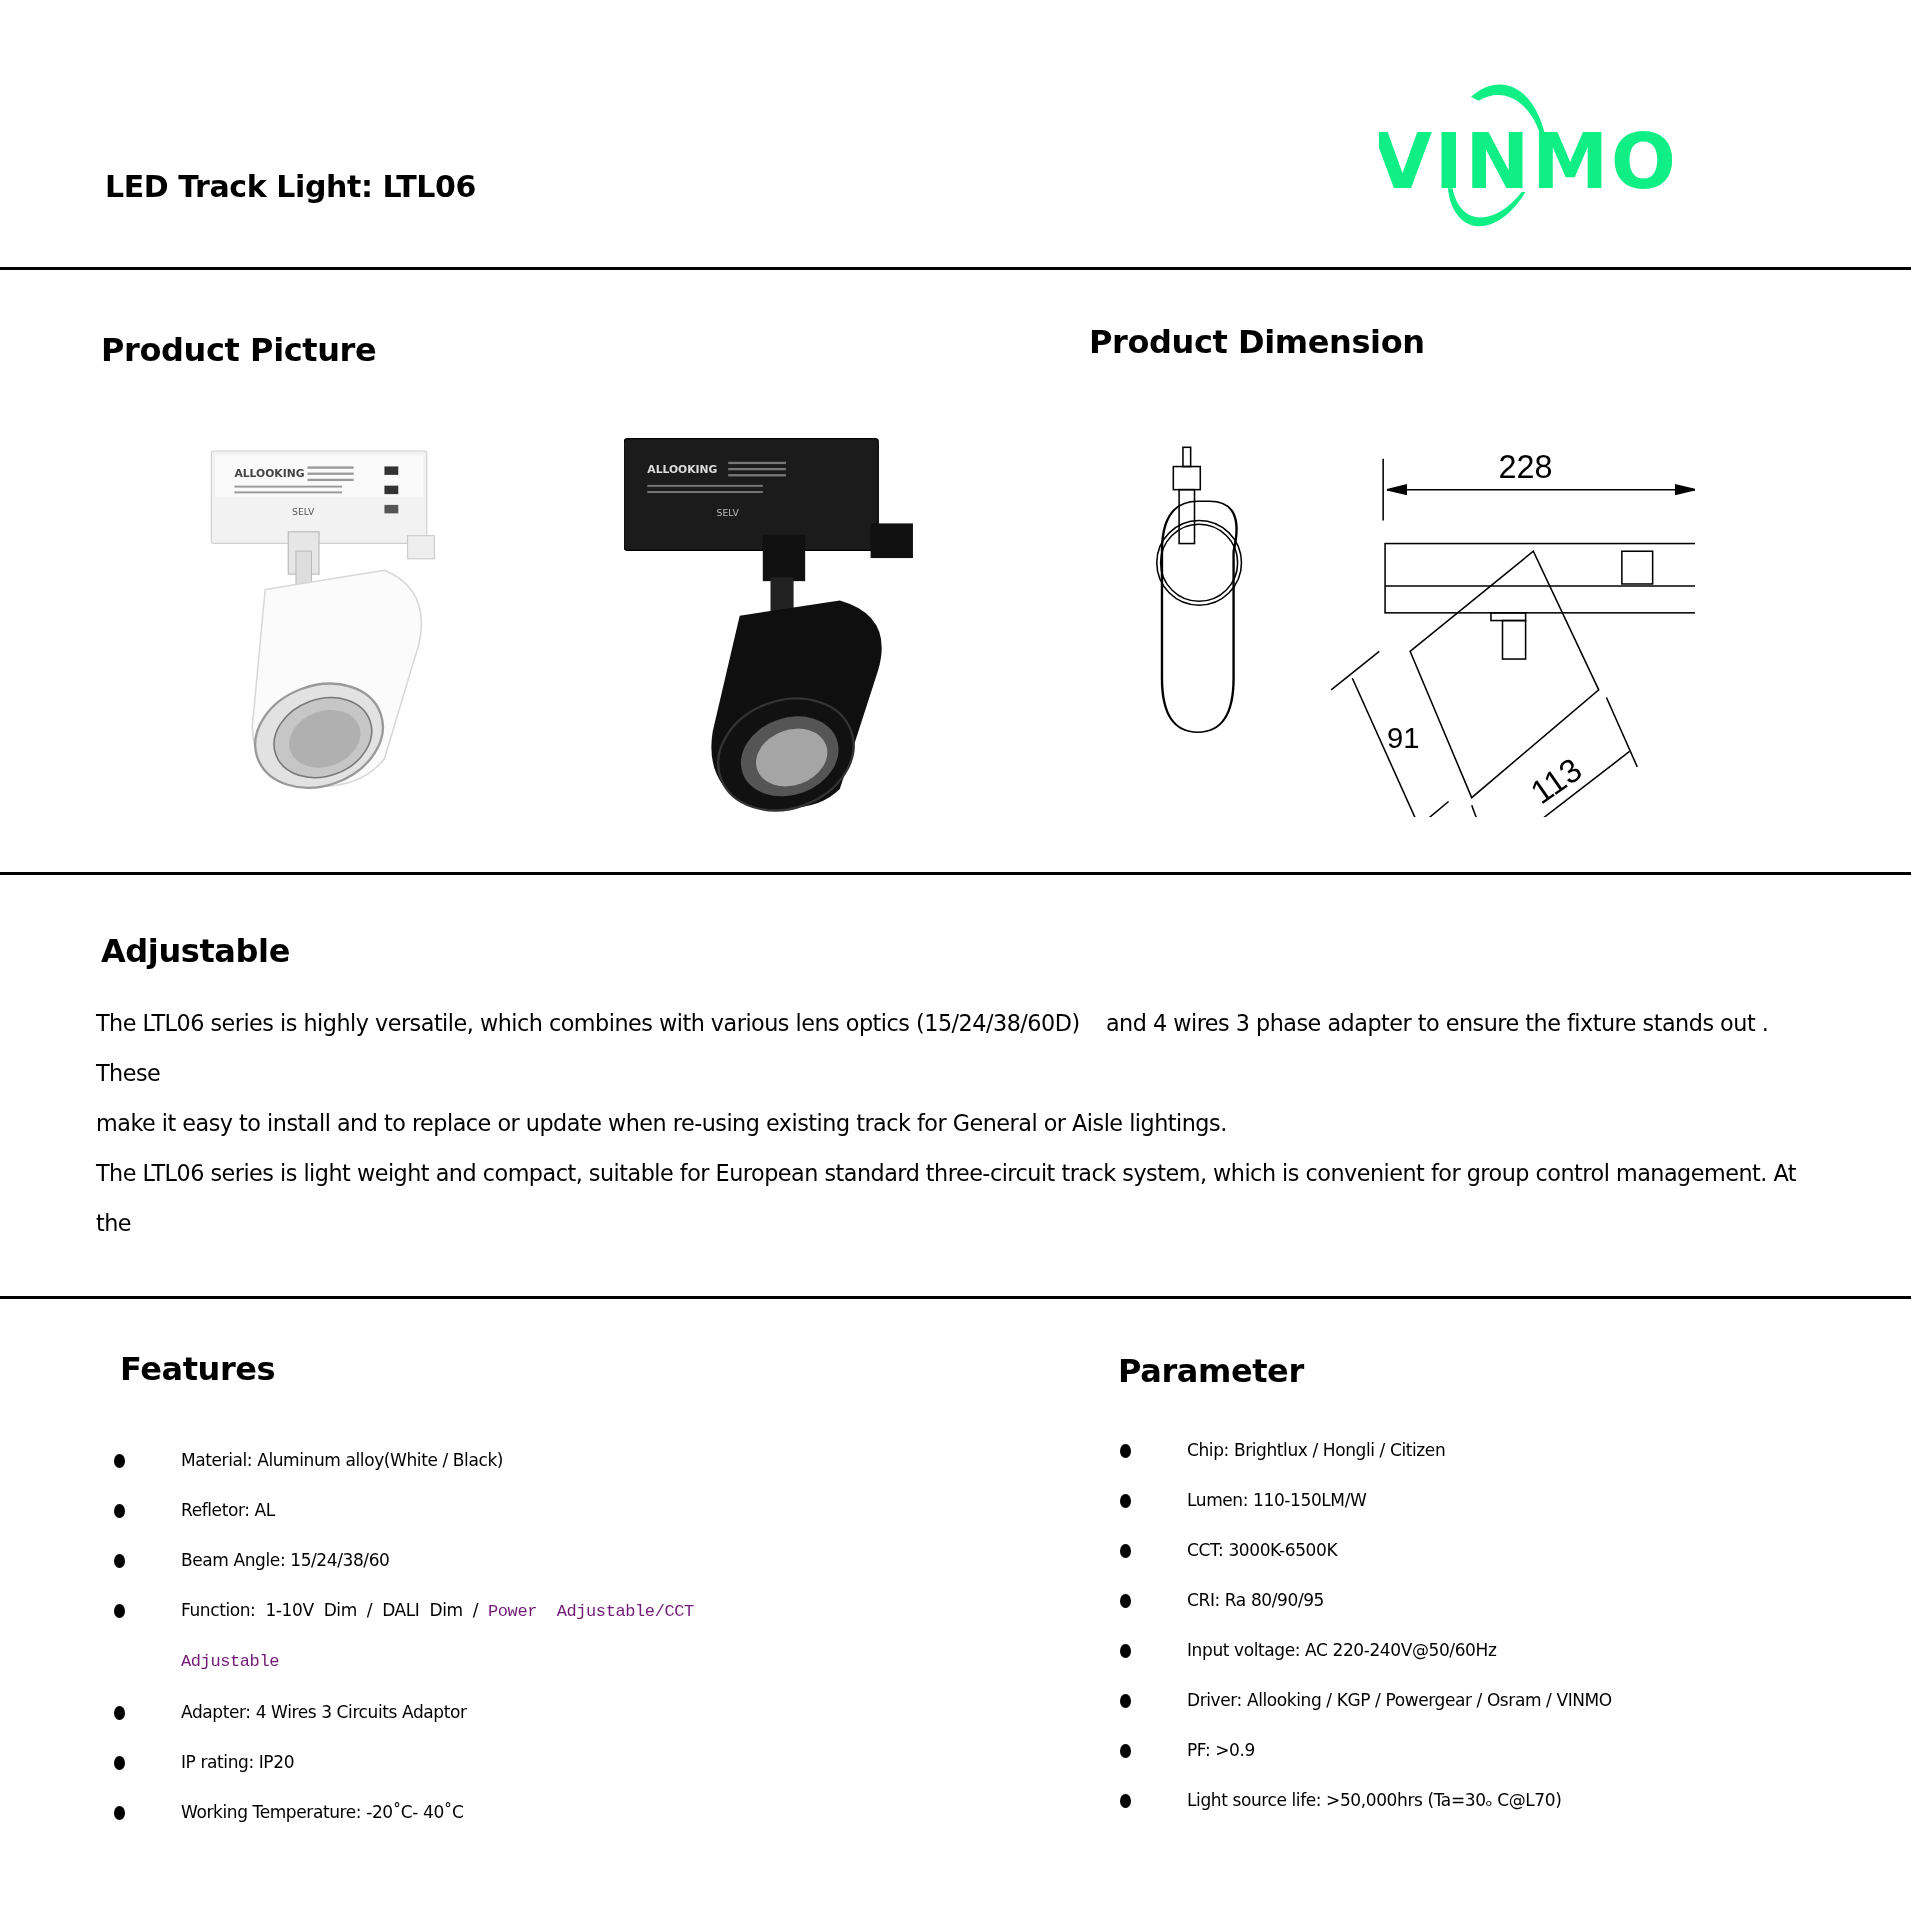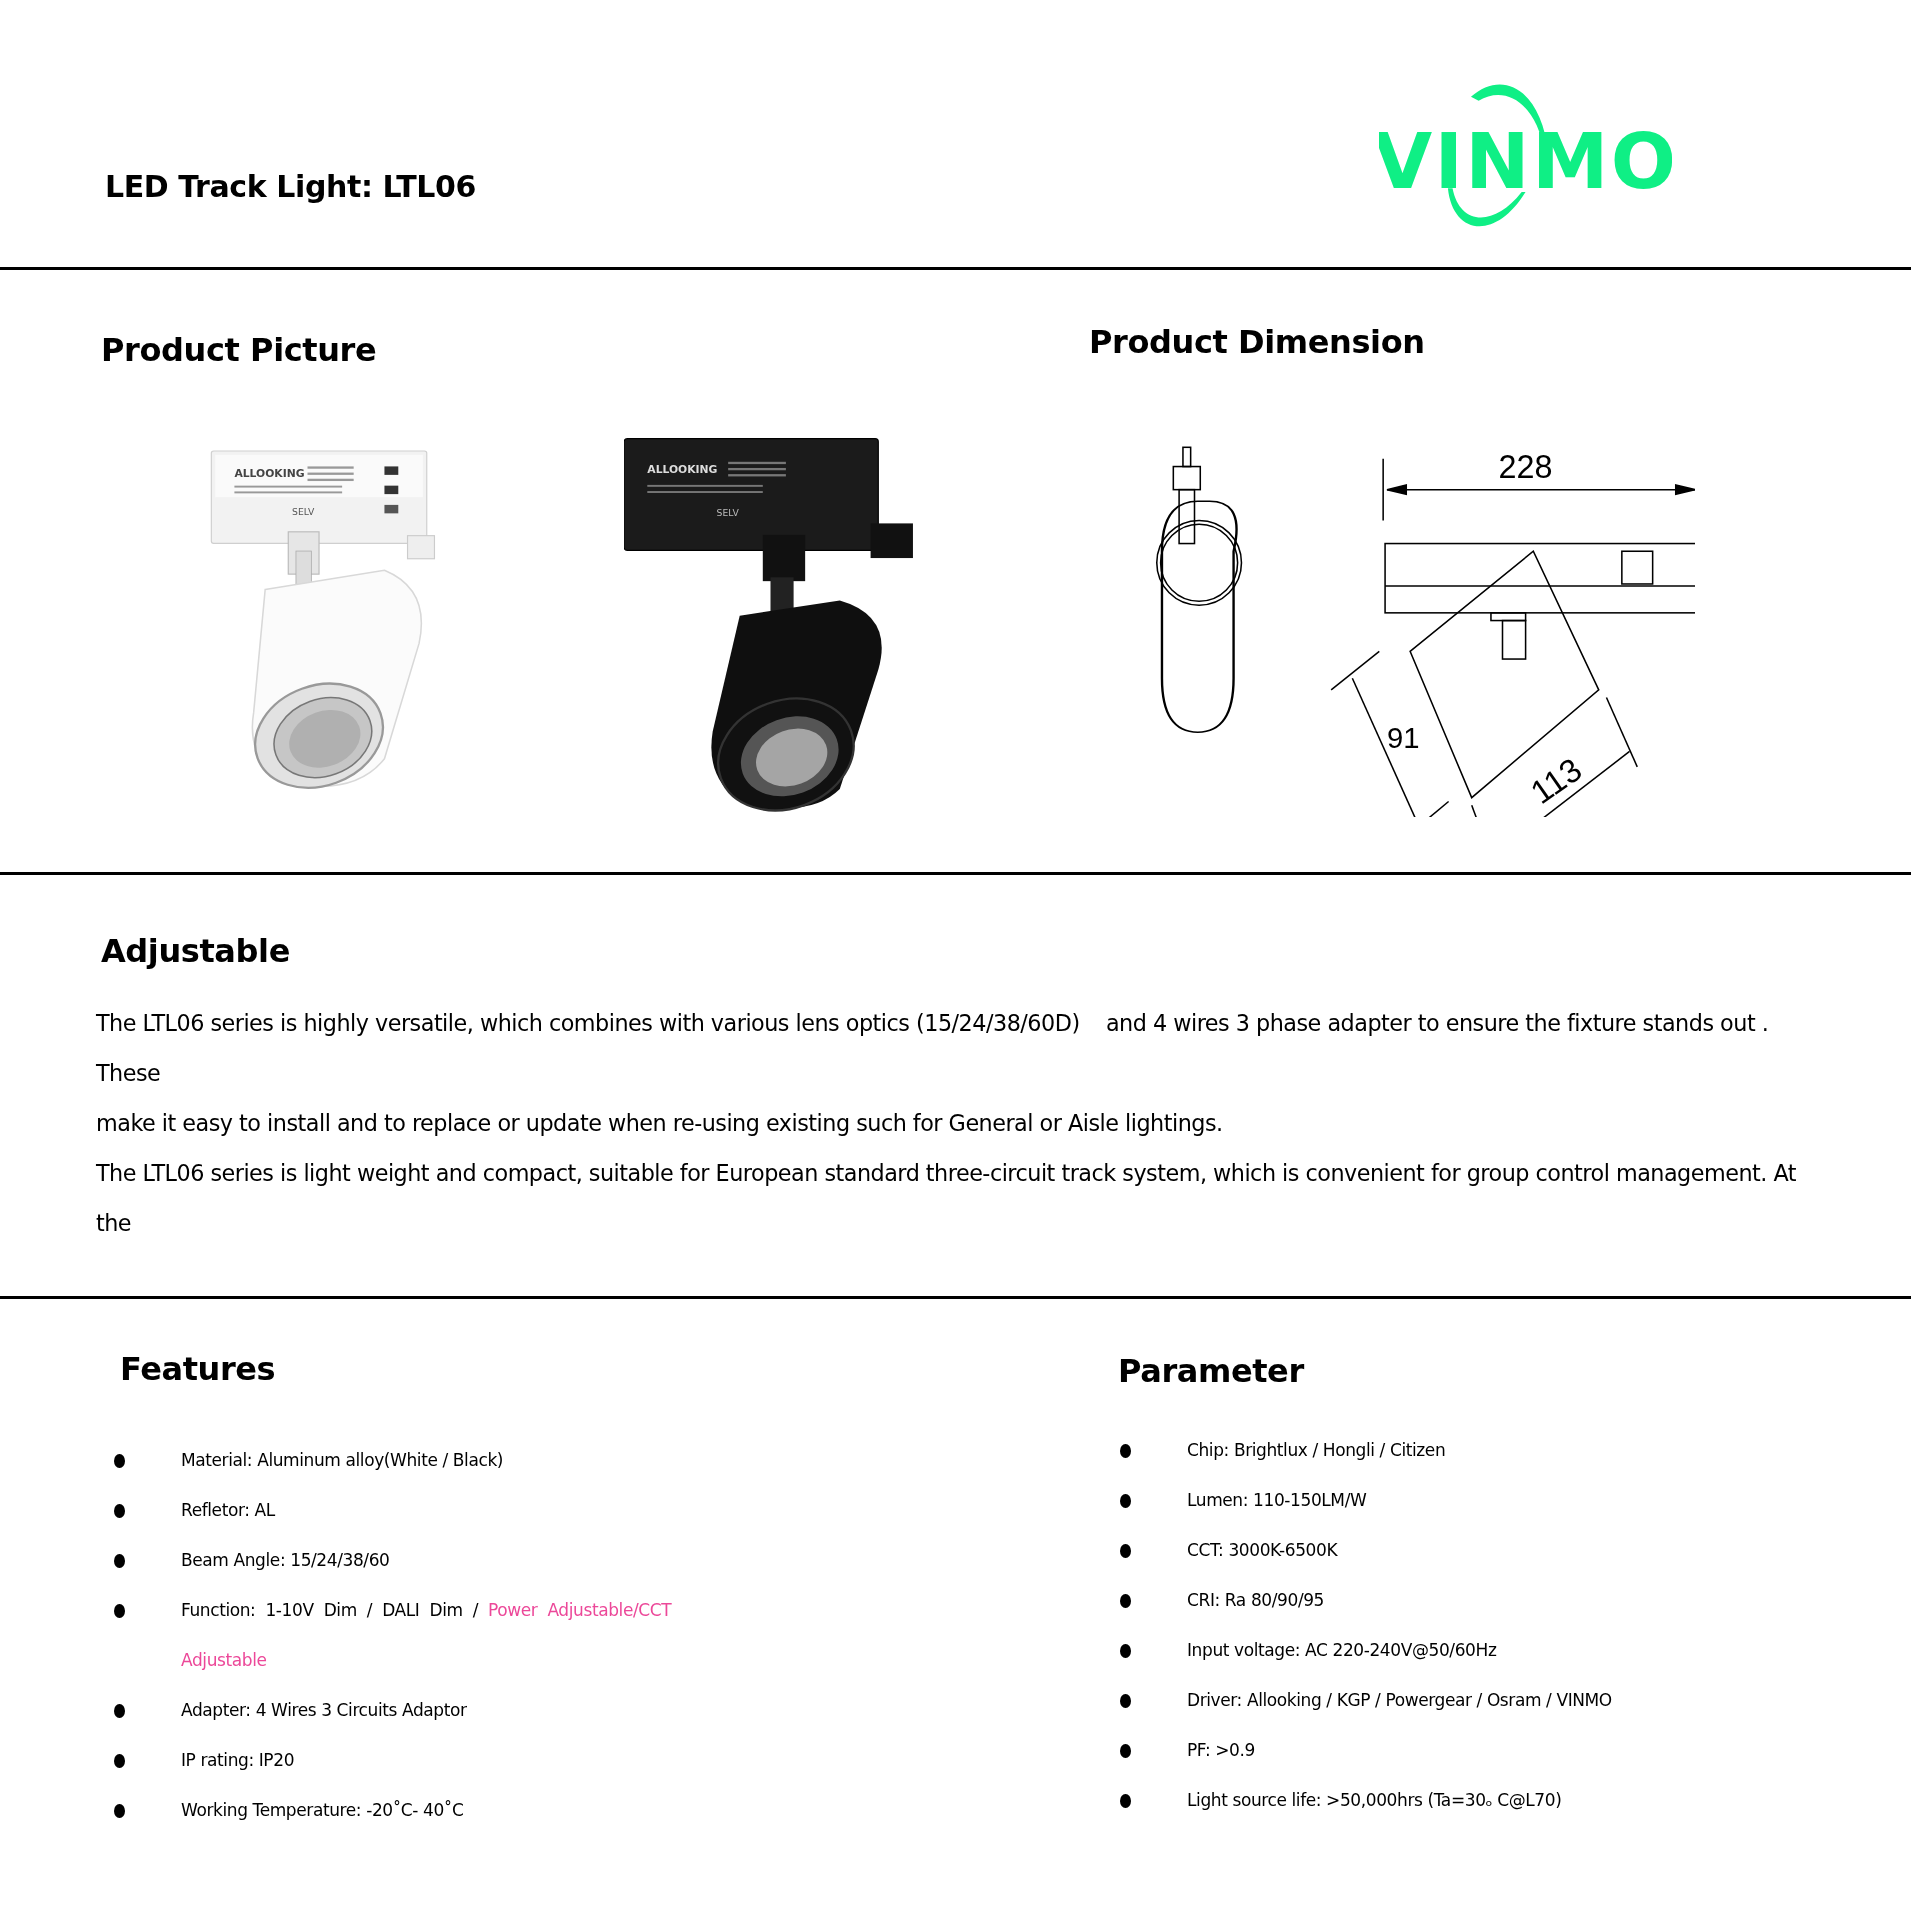--- a/index.html
+++ b/index.html
@@ -18,21 +18,21 @@
     .logo svg { display: block; }
 
     
     .prod { position: absolute; }
 
     
     .list { position: absolute; margin: 0; padding: 0; list-style: none; }
     .list li { position: relative; font-size: 17px; letter-spacing: -0.4px; line-height: 50px; padding-left: 67px; }
     .list li .bullet { position: absolute; left: 0; top: 19px; width: 10.8px; height: 14px; border-radius: 50%; background: #000; }
     .list li .cont { display: block; }
-    .blue { color: #ec4899; }
+    .blue { color: #701a75; font-family: Liberation Mono, monospace; }
   </style>
 </head>
 <body>
 
 <div class="abs h1" style="left:105px; top:169px;">LED Track Light: LTL06</div>
 
 <div class="logo" style="left:1379px; top:73px;text-align:right;">
   <svg width="293" height="169" viewBox="0 0 760 440">
     <path d="M238 62 C 320 -10, 420 40, 440 210 L 430 210 C 410 80, 330 30, 258 72 Z" fill="#0fef85"></path>
     <path d="M178 300 C 190 420, 300 440, 380 310 L 370 310 C 300 400, 210 400, 190 300 Z" fill="#0fef85"></path>
@@ -133,21 +133,21 @@
     <text x="1000" y="1050" font-size="86" fill="#000" stroke="none" transform="rotate(-35 1000 1050)">113</text>
   </g>
 </svg>
 
 <div class="rule" style="top:872px;"></div>
 
 <div class="abs h2" style="left:101px; top:932px;">Adjustable</div>
 
 <div class="para" style="top:998px;">
   <div>The LTL06 series is highly versatile, which combines with various lens optics (15/24/38/60D)&nbsp;&nbsp;&nbsp; and 4 wires 3 phase adapter to ensure the fixture stands out . These</div>
-  <div>make it easy to install and to replace or update when re-using existing such for General or Aisle lightings.</div>
+  <div>make it easy to install and to replace or update when re-using existing track for General or Aisle lightings.</div>
 </div>
 <div class="para" style="top:1148px;">
   <div>The LTL06 series is light weight and compact, suitable for European standard three-circuit track system, which is convenient for group control management. At the</div>
 </div>
 
 <div class="rule" style="top:1296px;"></div>
 
 <div class="abs h2" style="left:120px; top:1350px;">Features</div>
 
 <ul class="list" style="left:114px; top:1435px; width:847px;">

